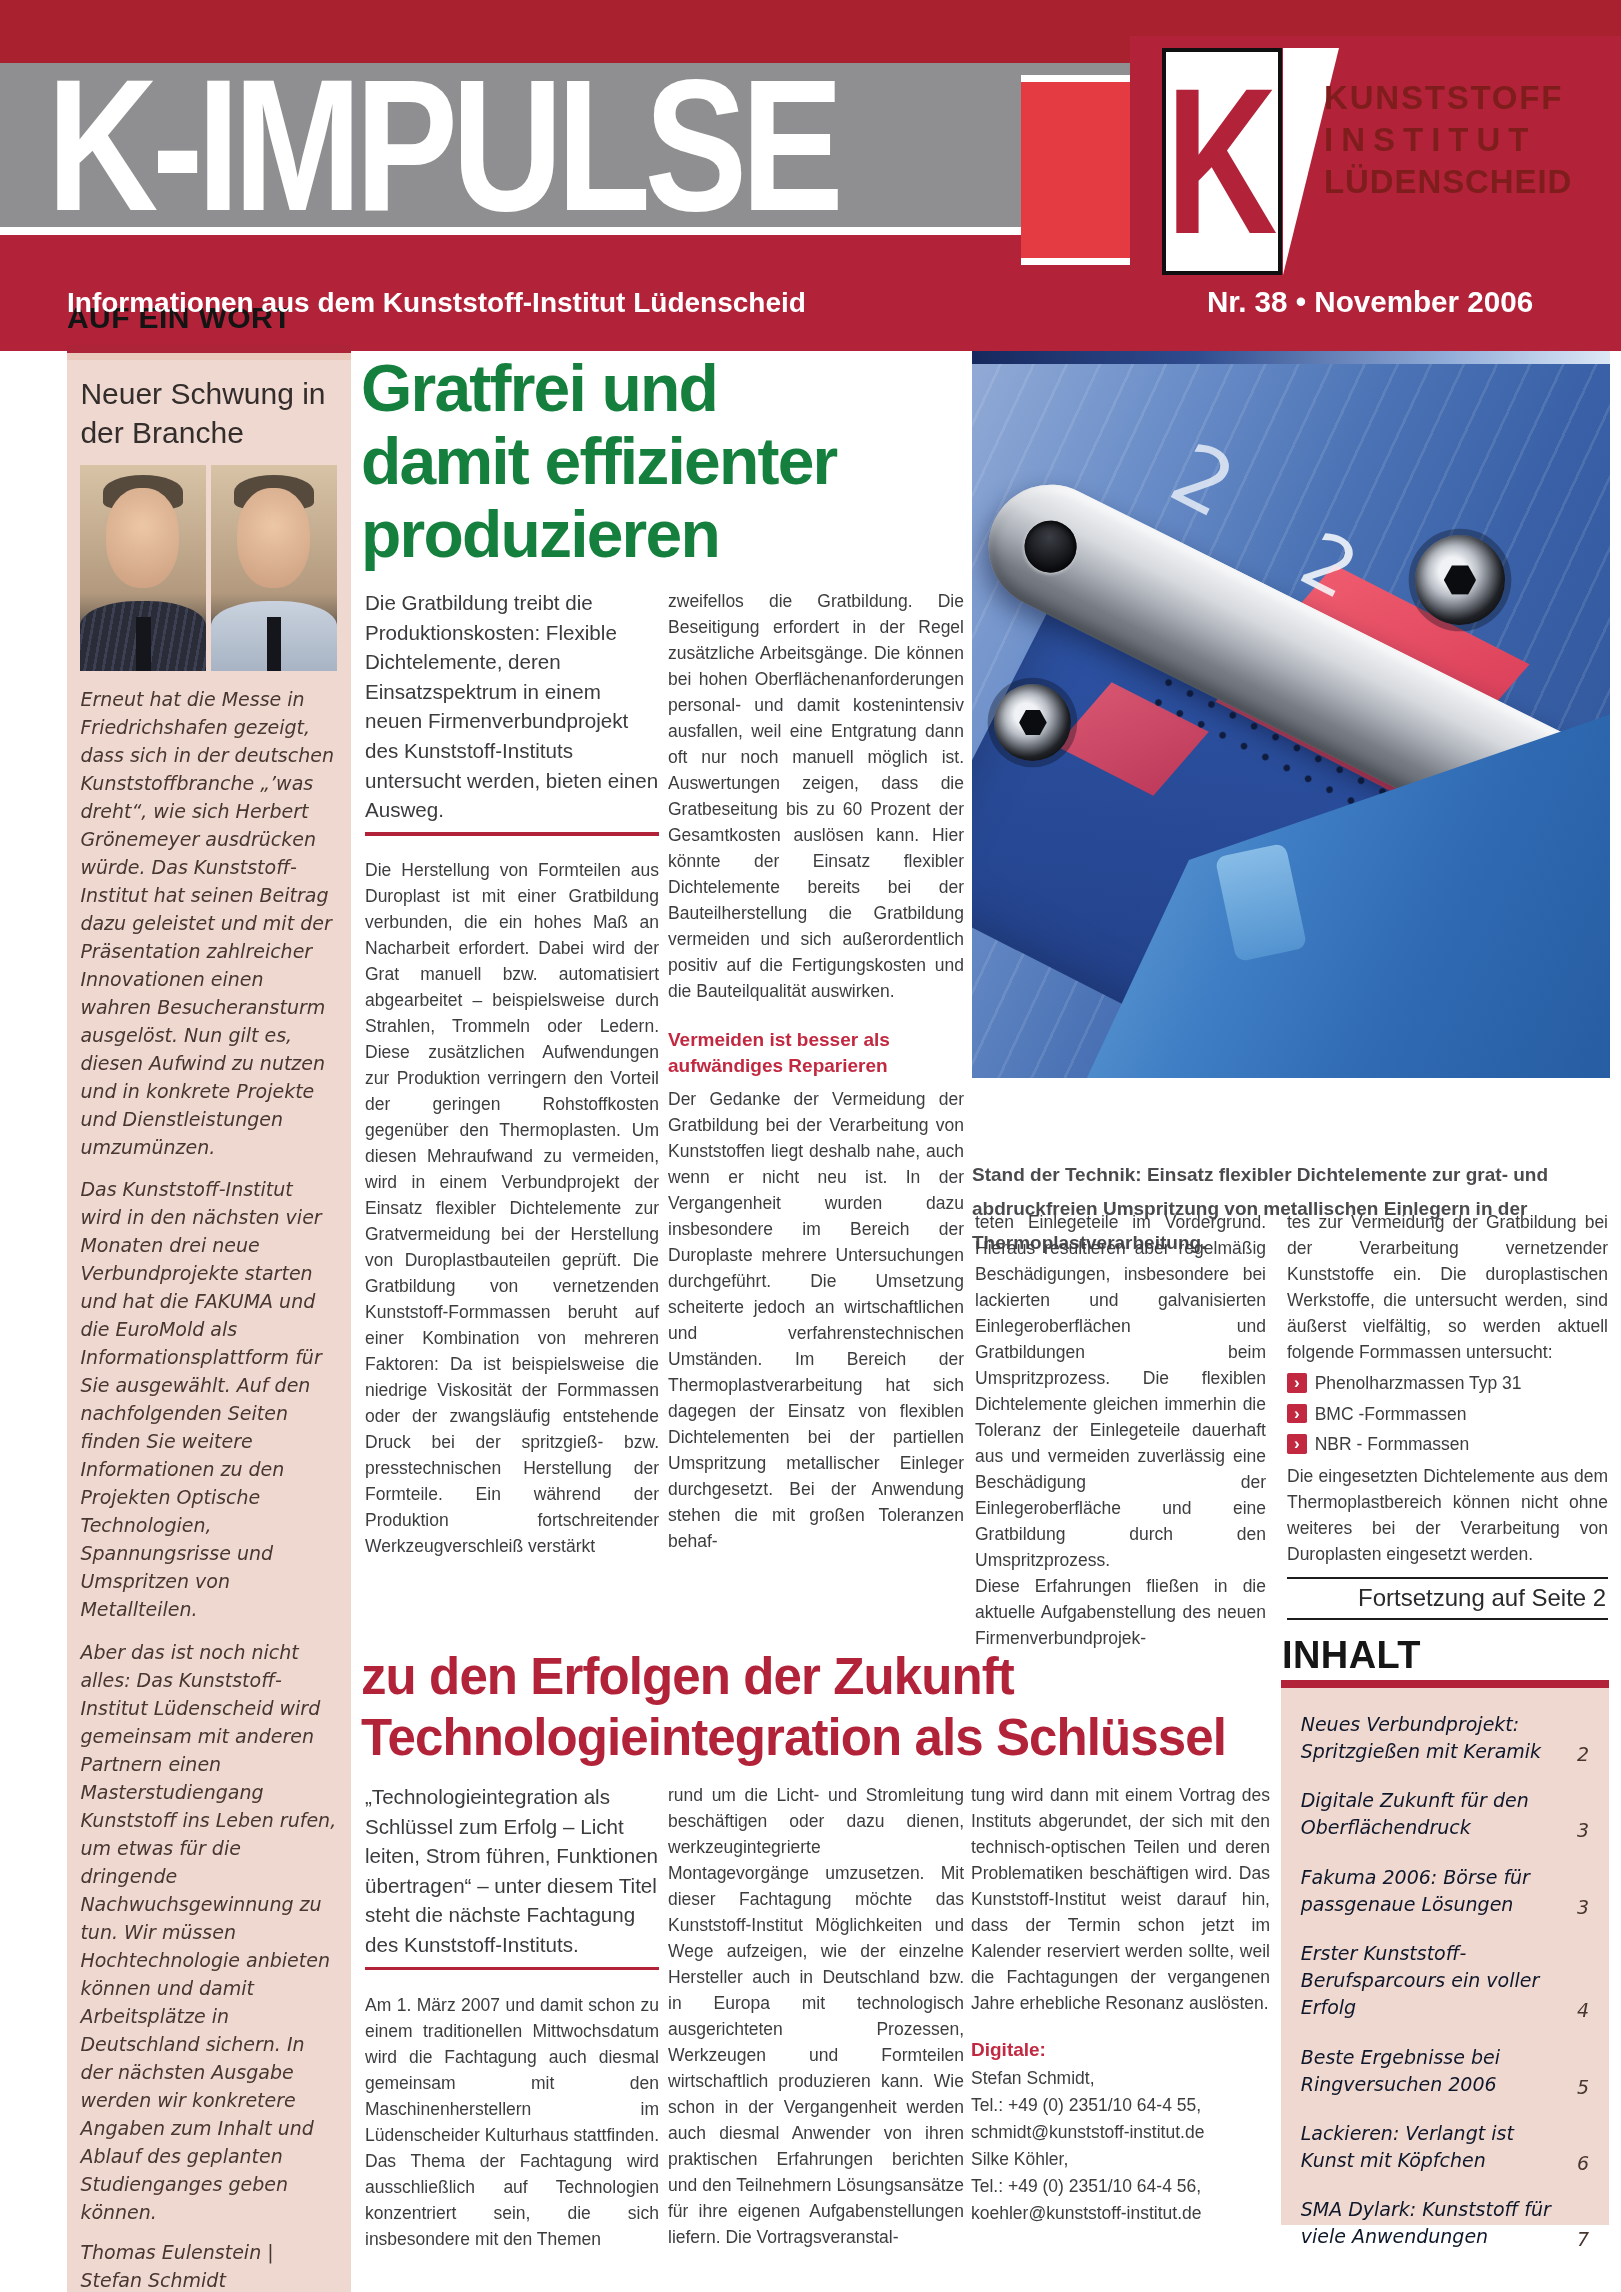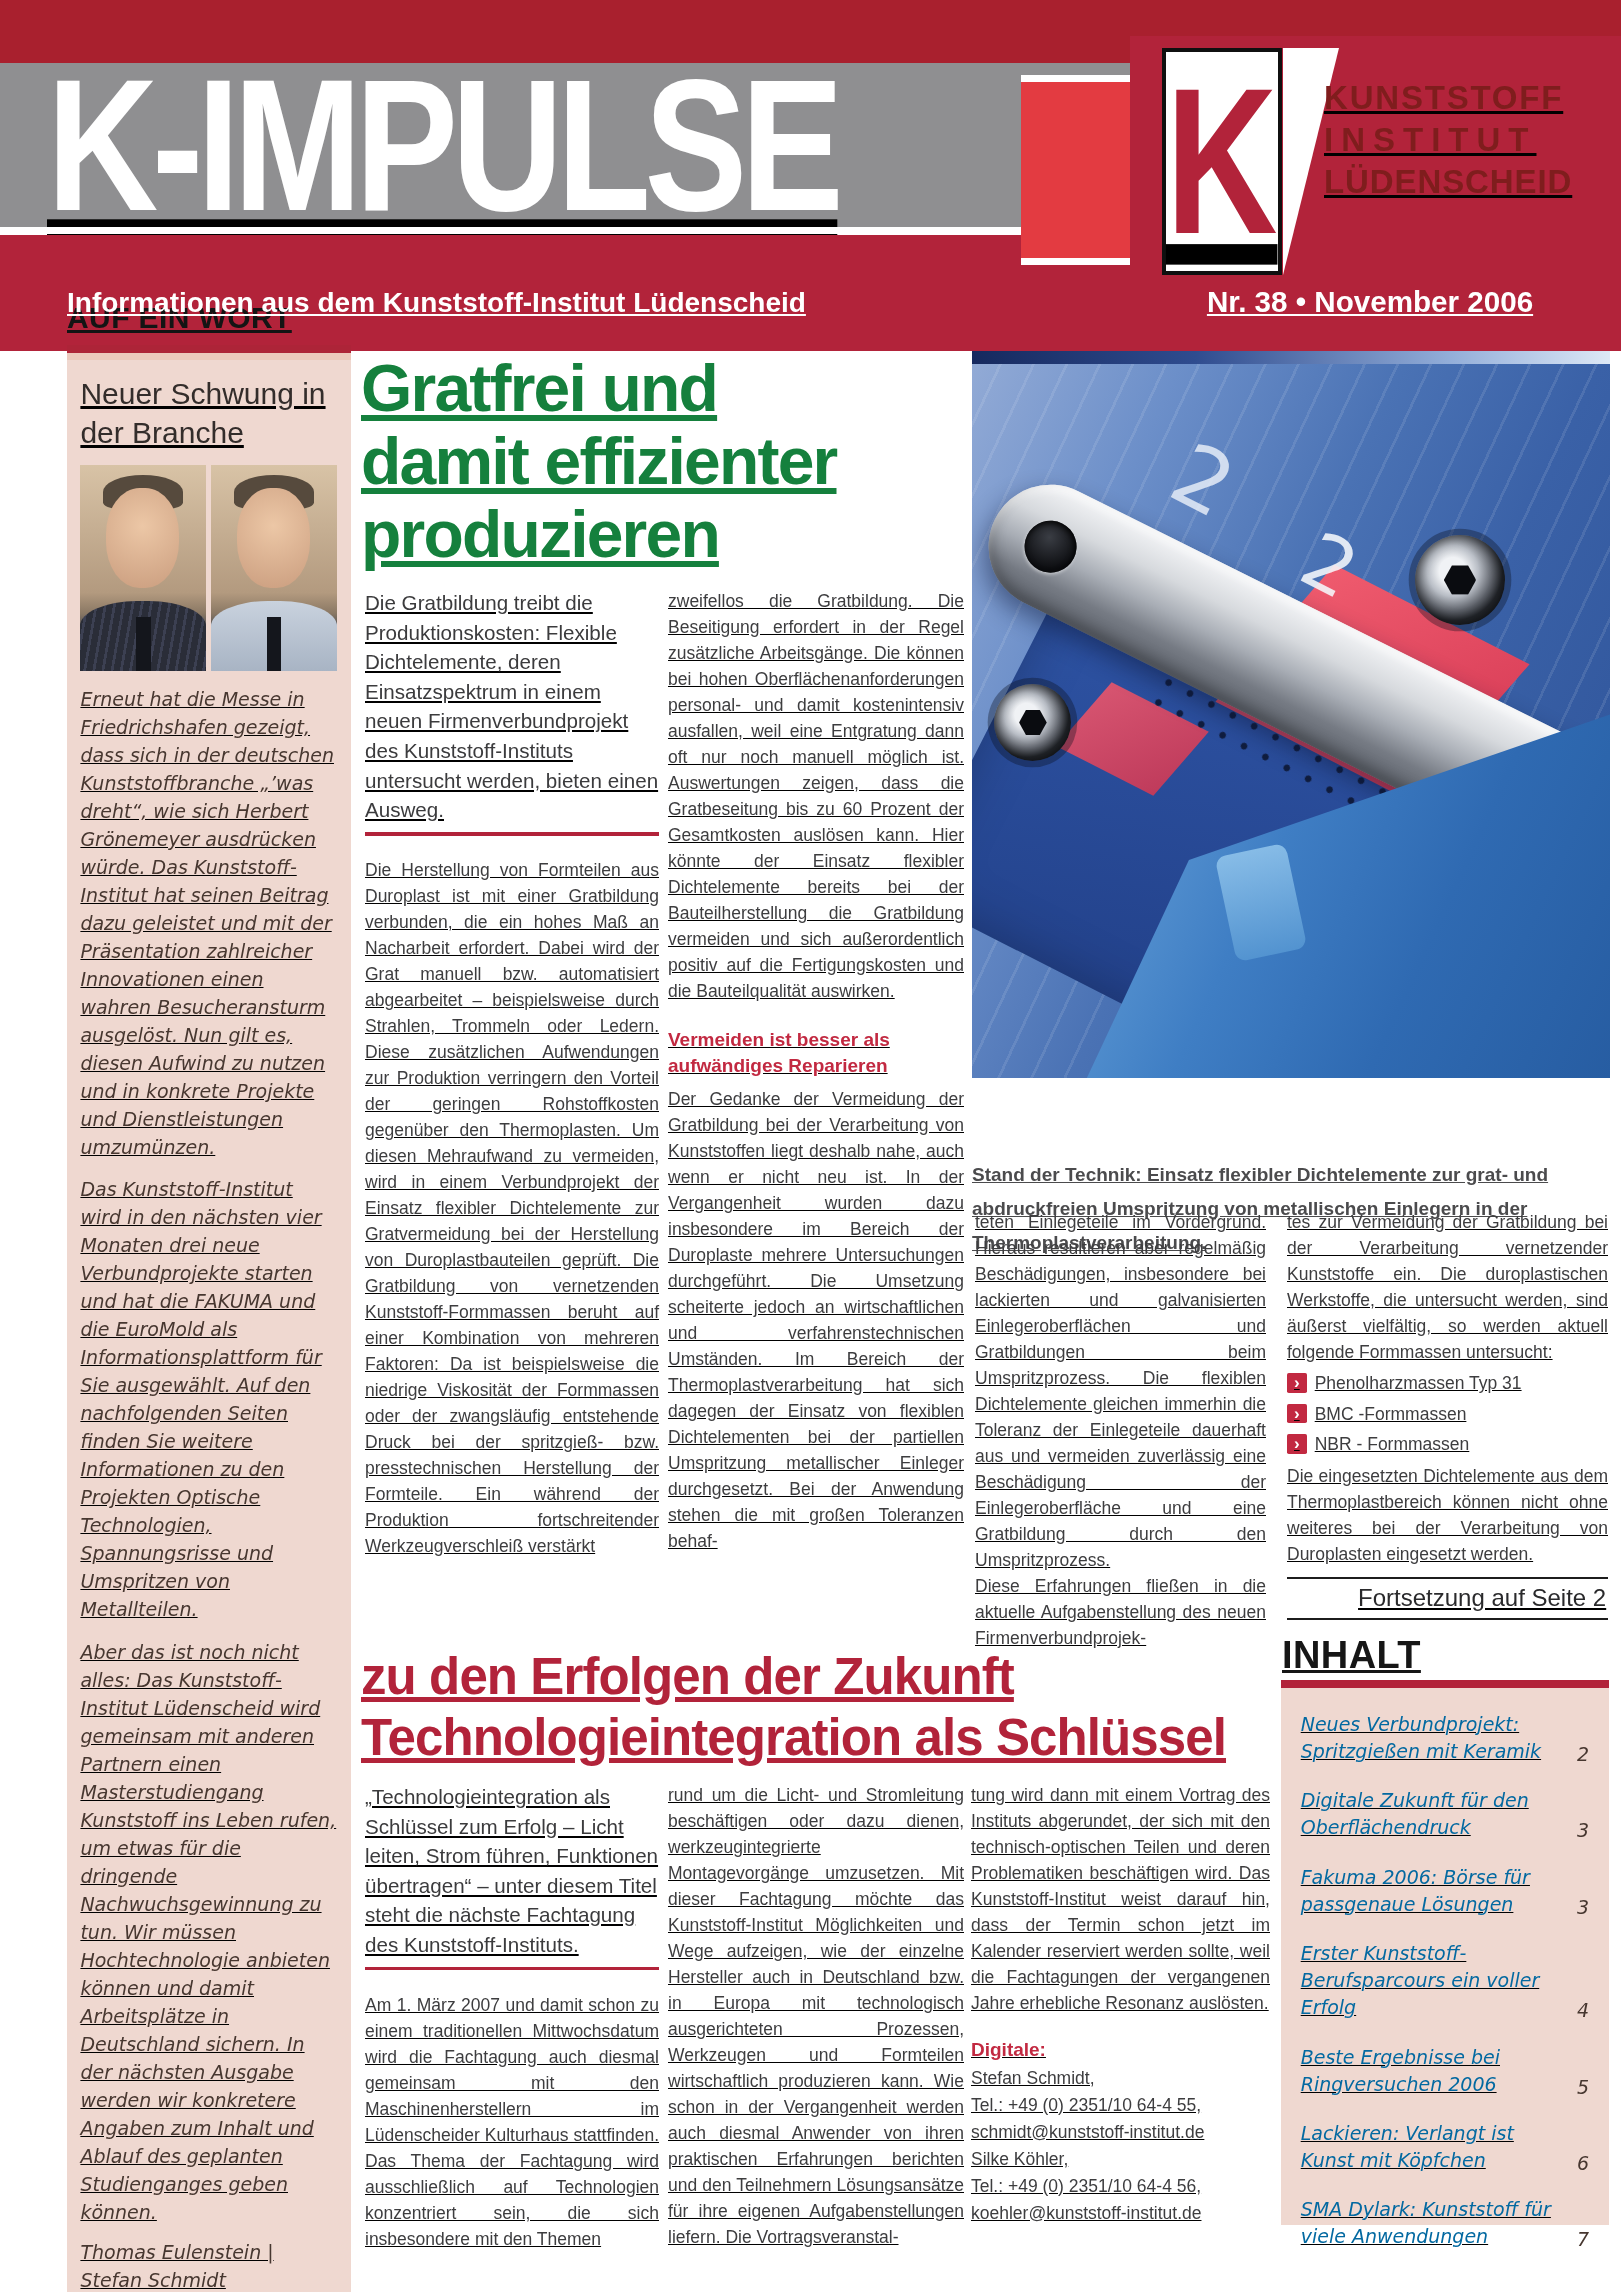--- a/index.html
+++ b/index.html
@@ -1,18 +1,18 @@
 <!DOCTYPE html>
 <html style="font-size:14.3px"><head>
 <meta charset="utf-8">
 <style>
   html,body{margin:0;padding:0;background:#e8e8e8;}
   .page{position:relative;width:1621px;height:2293px;background:#ffffff;overflow:hidden;
         font-family:"Liberation Sans",sans-serif;}
-  .abs{position:absolute;text-decoration:underline;}
+  .abs{position:absolute;}
 
   
   .band-top{left:0;top:0;width:1621px;height:63px;background:#a9202e;}
   .band-gray{left:0;top:63px;width:1621px;height:165px;background:#8f8f91;display:flex;align-items:center;}
   .masthead{margin-left:47px;font-size:154px;font-weight:700;color:#ffffff;letter-spacing:-6.3px;
             transform:scaleY(1.22);transform-origin:center;white-space:nowrap;}
   .white-line{left:0;top:227px;width:1023px;height:7.2px;background:#ffffff;}
   .band-red{left:0;top:235px;width:1621px;height:116px;background:#b2233a;}
   .red-panel{left:1130px;top:36px;width:491px;height:315px;background:#b2233a;}
   .bright-stripe{left:1021px;top:75px;width:109px;height:176px;background:#e33b41;
@@ -123,21 +123,21 @@
   .a2c3{left:971px;top:1782px;width:299px;}
   .kontakt-label{color:#c22941;font-weight:700;font-size:19px;margin:23px 0 3.6px 0;}
   .contact-line{font-size:17.5px;line-height:27px;color:#3d3d3f;}
 
   
   .inh-title{left:1282px;top:1634px;font-size:38px;font-weight:800;color:#161616;letter-spacing:0.4px;}
   .inh-rule{left:1281px;top:1680px;width:328px;height:8px;background:#b2233a;}
   .inh-box{left:1281px;top:1688px;width:328px;height:537px;background:#efd8d0;box-sizing:border-box;
            padding:23px 18px 18px 19.7px;}
   .toc-item{position:relative;margin-bottom:22.4px;padding-right:39px;}
-  .toc-label{font-family:"DejaVu Sans",sans-serif;font-style:italic;font-size:19px;line-height:27px;color:#0369a1;}
+  .toc-label{font-family:"DejaVu Sans",sans-serif;font-style:italic;font-size:19px;line-height:27px;color:#0f172a;}
   .toc-page{position:absolute;right:1.8px;bottom:0;font-family:"DejaVu Sans",sans-serif;font-style:italic;
             font-size:19px;color:#473730;}
 </style>
 </head>
 <body>
 
 <div class="page">
 
   <div class="abs band-top"></div>
   <div class="abs band-gray">

